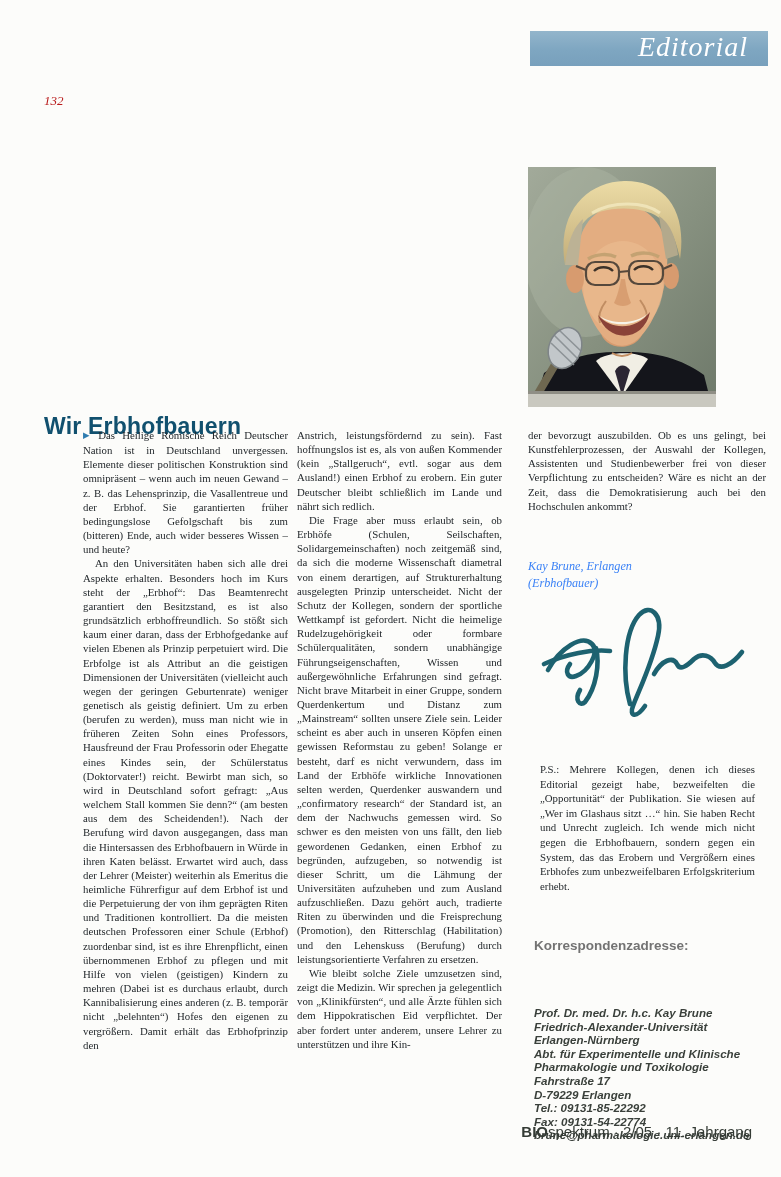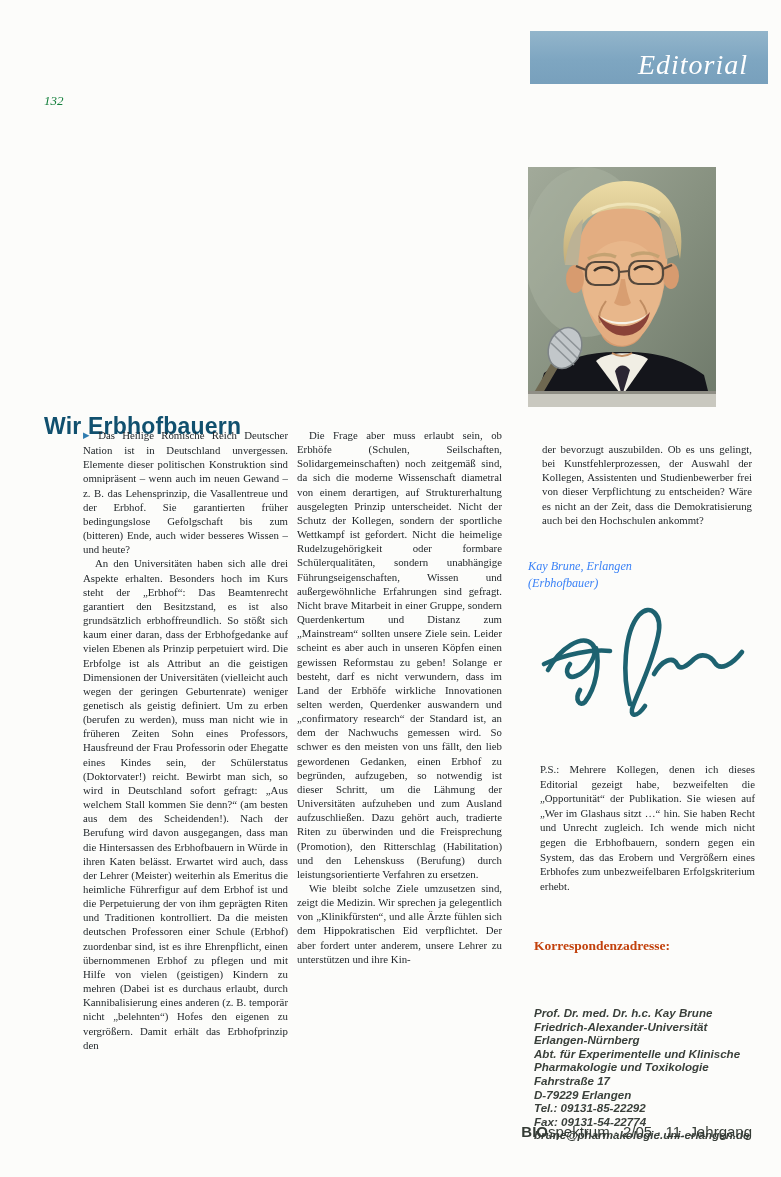--- a/index.html
+++ b/index.html
@@ -3,32 +3,32 @@
 <meta charset="utf-8">
 <style>
   html,body{margin:0;padding:0;}
   body{
     width:781px;height:1177px;position:relative;
     background:#fcfcfa;overflow:hidden;
     font-family:"Liberation Serif",serif;color:#22272b;
   }
   
   .header-bar{
-    position:absolute;left:530px;top:31px;width:238px;height:53px;
+    position:absolute;left:530px;top:31px;width:238px;height:35px;
     background:linear-gradient(180deg,#93b5cb 0%,#7ea6c1 55%,#78a0bc 100%);
     display:flex;align-items:flex-end;justify-content:flex-end;
     padding:0 20px 5px 0;box-sizing:border-box;
   }
   .header-bar .editorial{
     color:#ffffff;font-style:italic;font-size:28px;line-height:1;
     font-family:"Liberation Serif",serif;letter-spacing:1px;
   }
   .page-number{
     position:absolute;left:44px;top:93px;
-    font-style:italic;font-size:13px;color:#15803d;
+    font-style:italic;font-size:13px;color:#b91c1c;
   }
   
   .article-title{
     position:absolute;left:44px;top:381px;
     font-family:"Liberation Sans",sans-serif;font-weight:bold;
     font-size:23px;color:#11506e;letter-spacing:0.2px;margin-top:32px;
   }
   
   .col{
     position:absolute;top:428px;width:205px;height:722px;overflow:hidden;
@@ -51,22 +51,22 @@
     font-style:italic;font-size:12.2px;line-height:16.5px;color:#3b82f6;
   }
   .signature{position:absolute;left:534px;top:594px;width:216px;height:140px;}
   .ps-par{
     position:absolute;left:528px;top:750px;width:239px;
     font-size:10.8px;line-height:14.6px;text-align:justify;
     hyphens:auto;-webkit-hyphens:auto;color:#23282c;
   }
   .contact-heading{
     position:absolute;left:534px;top:938px;
-    font-family:Liberation Serif, serif;font-weight:bold;
-    font-size:13.5px;color:#c2410c;
+    font-family:Liberation Sans, sans-serif;font-weight:bold;
+    font-size:13.5px;color:#737373;
   }
   .address{
     position:absolute;left:534px;top:981px;
     font-family:"Liberation Sans",sans-serif;font-style:italic;font-weight:bold;
     font-size:11.6px;line-height:13.6px;color:#3a403b;margin-top:25px;
   }
   .address div{white-space:nowrap;}
   .page-footer{
     position:absolute;top:1123px;right:29px;
     font-family:"Liberation Sans",sans-serif;font-size:15px;color:#343b35;
@@ -156,26 +156,27 @@
 </div>
 
 <h1 class="article-title">Wir Erbhofbauern</h1>
 
 <div class="col col1">
   <p><span class="arrow">▶</span><span>Das Heilige Römische Reich Deutscher Nation ist in Deutschland unvergessen. Elemente dieser politischen Konstruktion sind omnipräsent – wenn auch im neuen Gewand – z. B. das Lehensprinzip, die Vasallentreue und der Erbhof. Sie garantierten früher bedingungslose Gefolgschaft bis zum (bitteren) Ende, auch wider besseres Wissen – und heute?</span></p>
   <p class="indent"><span>An den Universitäten haben sich alle drei Aspekte erhalten. Besonders hoch im Kurs steht der „Erbhof“: Das Beamtenrecht garantiert den Besitzstand, es ist also grundsätzlich erbhoffreundlich. So stößt sich kaum einer daran, dass der Erbhofgedanke auf vielen Ebenen als Prinzip perpetuiert wird. Die Erbfolge ist als Attribut an die geistigen Dimensionen der Universitäten (vielleicht auch wegen der geringen Geburtenrate) weniger genetisch als geistig definiert. Um zu erben (berufen zu werden), muss man nicht wie in früheren Zeiten Sohn eines Professors, Hausfreund der Frau Professorin oder Ehegatte eines Kindes sein, der Schülerstatus (Doktorvater!) reicht. Bewirbt man sich, so wird in Deutschland sofort gefragt: „Aus welchem Stall kommen Sie denn?“ (am besten aus dem des Scheidenden!). Nach der Berufung wird davon ausgegangen, dass man die Hintersassen des Erbhofbauern in Würde in ihren Katen belässt. Erwartet wird auch, dass der Lehrer (Meister) weiterhin als Emeritus die heimliche Führerfigur auf dem Erbhof ist und die Perpetuierung der von ihm geprägten Riten und Traditionen kontrolliert. Da die meisten deutschen Professoren einer Schule (Erbhof) zuordenbar sind, ist es ihre Ehrenpflicht, einen übernommenen Erbhof zu pflegen und mit Hilfe von vielen (geistigen) Kindern zu mehren (Dabei ist es durchaus erlaubt, durch Kannibalisierung eines anderen (z. B. temporär nicht „belehnten“) Hofes den eigenen zu vergrößern. Damit erhält das Erbhofprinzip den</span></p>
 </div>
 
 <div class="col col2">
+  <p><span>Anstrich, leistungsfördernd zu sein). Fast hoffnungslos ist es, als von außen Kommender (kein „Stallgeruch“, evtl. sogar aus dem Ausland!) einen Erbhof zu erobern. Ein guter Deutscher bleibt schließlich im Lande und nährt sich redlich.</span></p>
   <p class="indent"><span>Die Frage aber muss erlaubt sein, ob Erbhöfe (Schulen, Seilschaften, Solidargemeinschaften) noch zeitgemäß sind, da sich die moderne Wissenschaft diametral von einem derartigen, auf Strukturerhaltung ausgelegten Prinzip unterscheidet. Nicht der Schutz der Kollegen, sondern der sportliche Wettkampf ist gefordert. Nicht die heimelige Rudelzugehörigkeit oder formbare Schülerqualitäten, sondern unabhängige Führungseigenschaften, Wissen und außergewöhnliche Erfahrungen sind gefragt. Nicht brave Mitarbeit in einer Gruppe, sondern Querdenkertum und Distanz zum „Mainstream“ sollten unsere Ziele sein. Leider scheint es aber auch in unseren Köpfen einen gewissen Reformstau zu geben! Solange er besteht, darf es nicht verwundern, dass im Land der Erbhöfe wirkliche Innovationen selten werden, Querdenker auswandern und „confirmatory research“ der Standard ist, an dem der Nachwuchs gemessen wird. So schwer es den meisten von uns fällt, den lieb gewordenen Gedanken, einen Erbhof zu begründen, aufzugeben, so notwendig ist dieser Schritt, um die Lähmung der Universitäten aufzuheben und zum Ausland aufzuschließen. Dazu gehört auch, tradierte Riten zu überwinden und die Freisprechung (Promotion), den Ritterschlag (Habilitation) und den Lehenskuss (Berufung) durch leistungsorientierte Verfahren zu ersetzen.</span></p>
   <p class="indent"><span>Wie bleibt solche Ziele umzusetzen sind, zeigt die Medizin. Wir sprechen ja gelegentlich von „Klinikfürsten“, und alle Ärzte fühlen sich dem Hippokratischen Eid verpflichtet. Der aber fordert unter anderem, unsere Lehrer zu unterstützen und ihre Kin-</span></p>
 </div>
 
 <div class="col3-par">
-  <p style="margin:14px"><span>der bevorzugt auszubilden. Ob es uns gelingt, bei Kunstfehlerprozessen, der Auswahl der Kollegen, Assistenten und Studienbewerber frei von dieser Verpflichtung zu entscheiden? Wäre es nicht an der Zeit, dass die Demokratisierung auch bei den Hochschulen ankommt?</span></p>
+  <p style="margin:0"><span>der bevorzugt auszubilden. Ob es uns gelingt, bei Kunstfehlerprozessen, der Auswahl der Kollegen, Assistenten und Studienbewerber frei von dieser Verpflichtung zu entscheiden? Wäre es nicht an der Zeit, dass die Demokratisierung auch bei den Hochschulen ankommt?</span></p>
 </div>
 
 <div class="byline">
   <div>Kay Brune, Erlangen</div>
   <div>(Erbhofbauer)</div>
 </div>
 
 <div class="signature">
   <svg width="216" height="140" viewBox="0 0 216 140">
     <g fill="none" stroke="#1d6270" stroke-width="4.6" stroke-linecap="round" stroke-linejoin="round">

